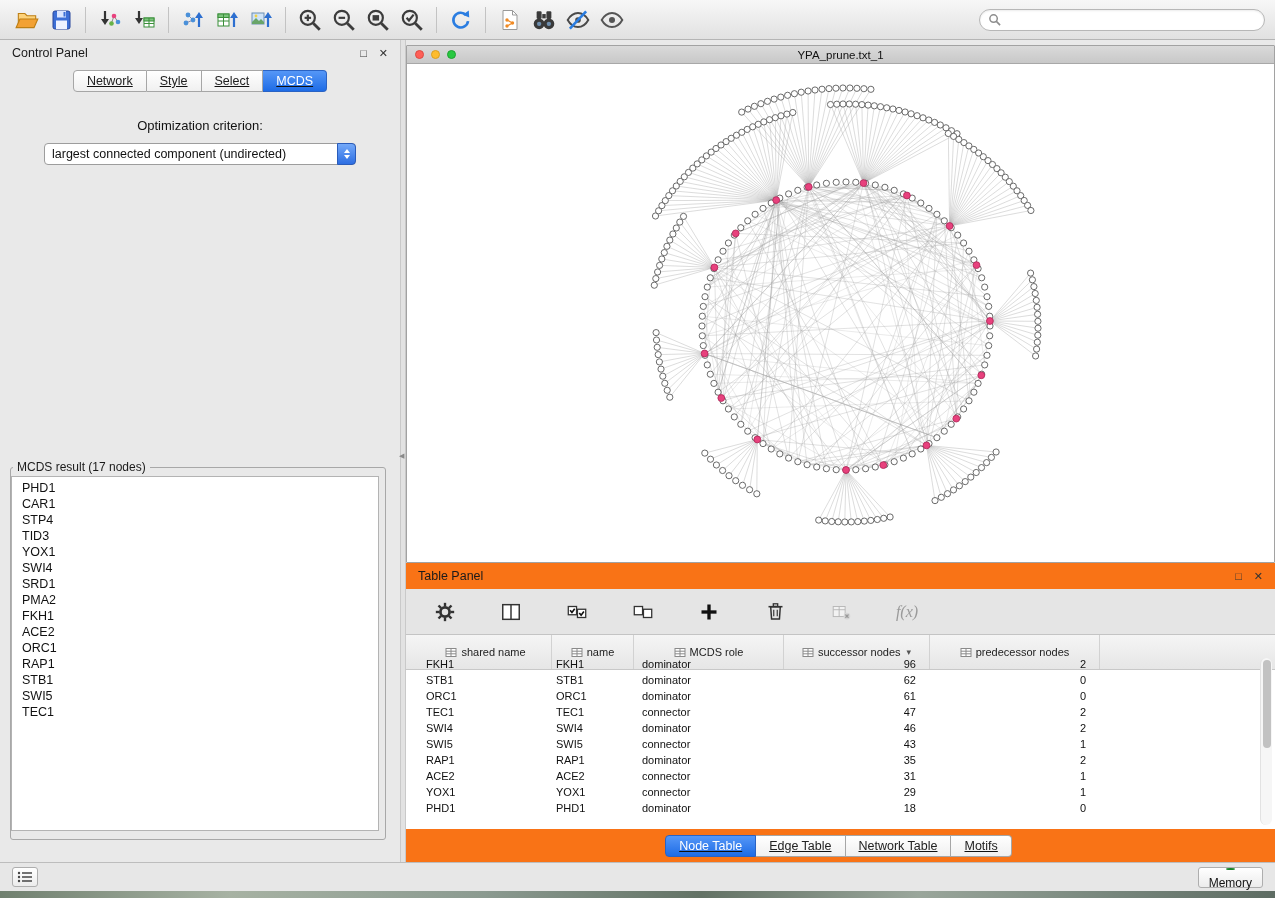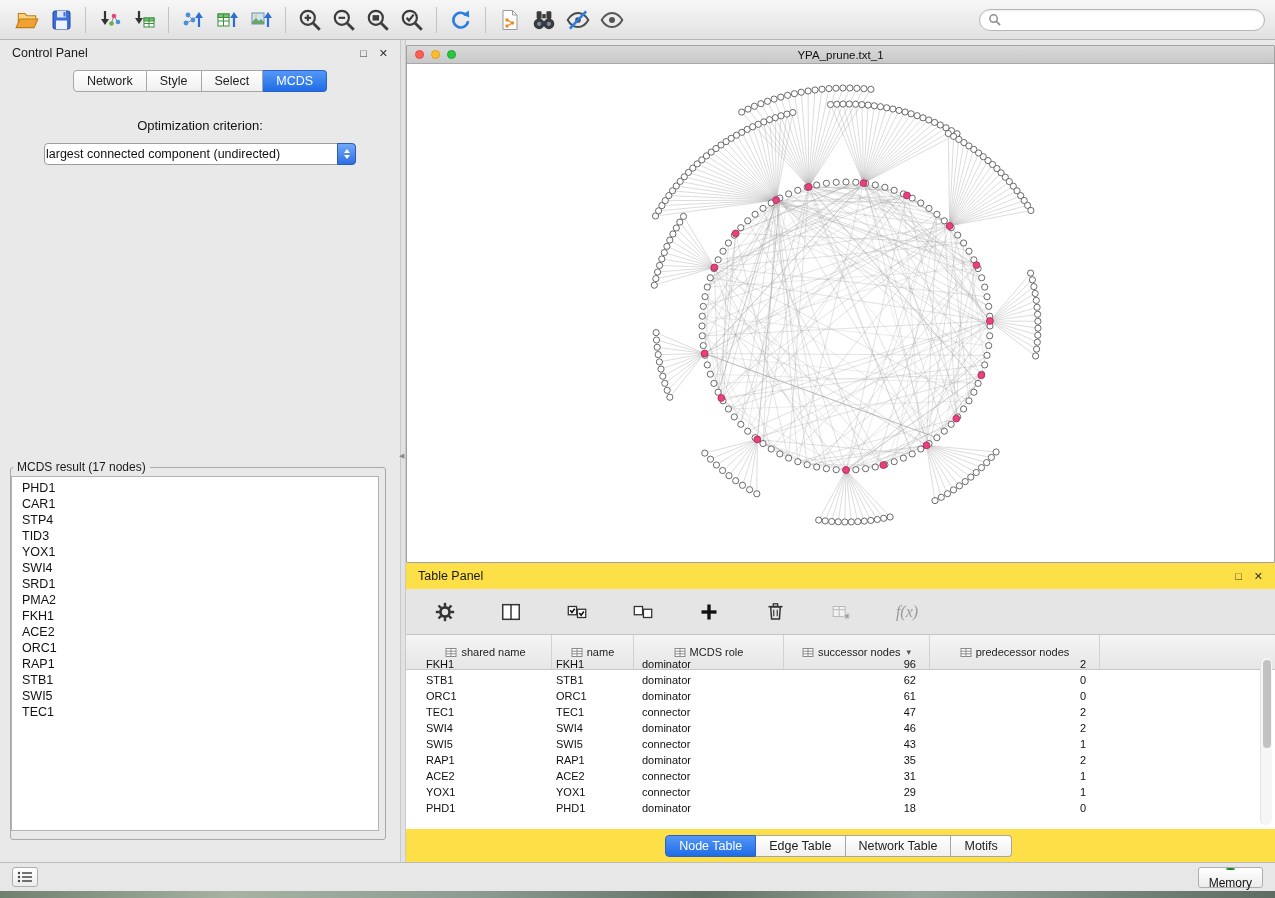--- a/index.html
+++ b/index.html
@@ -23,30 +23,30 @@
   .divider { width:6px; background:#e2e2e2; border-left:1px solid #c9c9c9; border-right:1px solid #c9c9c9; position:relative; }
   .divider .collapse { position:absolute; top:412px; left:-2px; font-size:7px; color:#8a8a8a; }
   .right { flex:1; position:relative; background:#e9e9e9; padding-top:5px; }
 
   .panel-header { height:26px; display:flex; align-items:center; padding:0 12px; font-size:12.5px; color:#1a1a1a; }
   .win-btns { margin-left:auto; display:flex; gap:12px; align-items:center; }
   .win-btn { font-size:11px; color:#333; line-height:11px; cursor:default; }
 
   
   .seg-wrap { text-align:center; margin-top:4px; }
-  .seg { display:inline-flex; }
+  .seg { display:inline-flex;text-decoration:underline; }
   .seg .tab { padding:3px 13px; font-size:12.5px; background:linear-gradient(#ffffff,#f0f0f0);
     border:1px solid #a6a6a6; border-left-width:0; color:#222; white-space:nowrap; }
   .seg .tab:first-child { border-left-width:1px; border-radius:4px 0 0 4px; }
   .seg .tab:last-child { border-radius:0 4px 4px 0; }
   .seg .tab.active { background:linear-gradient(#5597f7,#1e6ce6); color:#fff; border-color:#2a63c4; }
 
   .opt-label { text-align:center; font-size:13px; margin-top:26px; }
   .combo { width:312px; height:22px; margin:10px auto 0; position:relative; background:#fff;
-    border:1px solid #9d9d9d; border-radius:4px; display:flex; align-items:center; padding-left:1px; font-size:12.5px; }
+    border:1px solid #9d9d9d; border-radius:4px; display:flex; align-items:center; padding-left:7px; font-size:12.5px; }
   .combo-btn { position:absolute; right:-1px; top:-1px; bottom:-1px; width:19px; border-radius:0 4px 4px 0;
     background:linear-gradient(#74a9f9,#2d6ee2); border:1px solid #2a5cba; display:flex; flex-direction:column;
     align-items:center; justify-content:center; gap:2px; }
   .tri-up { width:0; height:0; border-left:3.5px solid transparent; border-right:3.5px solid transparent; border-bottom:4px solid #fff; }
   .tri-down { width:0; height:0; border-left:3.5px solid transparent; border-right:3.5px solid transparent; border-top:4px solid #fff; }
 
   .btn-row { display:flex; justify-content:center; gap:16px; margin-top:17px; }
   .btn { font-size:13px; padding:3px 15px; border:1px solid #9b9b9b; border-radius:4px;
     background:linear-gradient(#ffffff,#ececec); color:#111; }
   .btn.primary { border-color:#5c95ec; box-shadow:0 0 0 3px rgba(110,165,255,.55); }
@@ -62,21 +62,21 @@
   .net-titlebar { height:18px; background:linear-gradient(#dadada,#c8c8c8); border-bottom:1px solid #a8a8a8;
     position:relative; display:flex; align-items:center; padding:0 8px; }
   .net-title { position:absolute; left:0; right:0; text-align:center; font-size:11.5px; color:#111; }
   .tl { width:9px; height:9px; border-radius:50%; margin-right:7px; z-index:2; }
   .tl.red { background:#ff5f57; border:1px solid #dd4a42; }
   .tl.yellow { background:#febc2e; border:1px solid #dba022; }
   .tl.green { background:#28c840; border:1px solid #1fa231; }
   #network-svg { display:block; background:#fff; }
 
   
-  .table-panel { position:absolute; top:523px; left:0; right:0; bottom:0; background:#fde047; }
+  .table-panel { position:absolute; top:523px; left:0; right:0; bottom:0; background:#f97316; }
   .table-toolbar { height:46px; background:#e5e5e5; border-bottom:1px solid #cbcbcb;
     display:flex; align-items:center; gap:40px; padding-left:26px; }
   .ttb { width:26px; height:26px; display:flex; align-items:center; justify-content:center; }
   .fx { font-family:"Liberation Serif", serif; font-style:italic; font-size:16px; color:#9a9a9a; }
   .table-area { position:absolute; top:71px; left:0; right:0; bottom:33px; background:#fff; border-top:1px solid #c4c4c4; overflow:hidden; }
   .header-row { display:flex; height:35px; background:linear-gradient(#f5f5f5,#e6e6e6); border-bottom:1px solid #c8c8c8; font-size:11px; }
   .gut { width:14px; flex:0 0 14px; }
   .th { display:flex; align-items:center; justify-content:center; gap:4px; border-right:1px solid #d2d2d2; color:#222; }
   .c0 { width:132px; flex:0 0 132px; }
   .c1 { width:82px;  flex:0 0 82px; }

